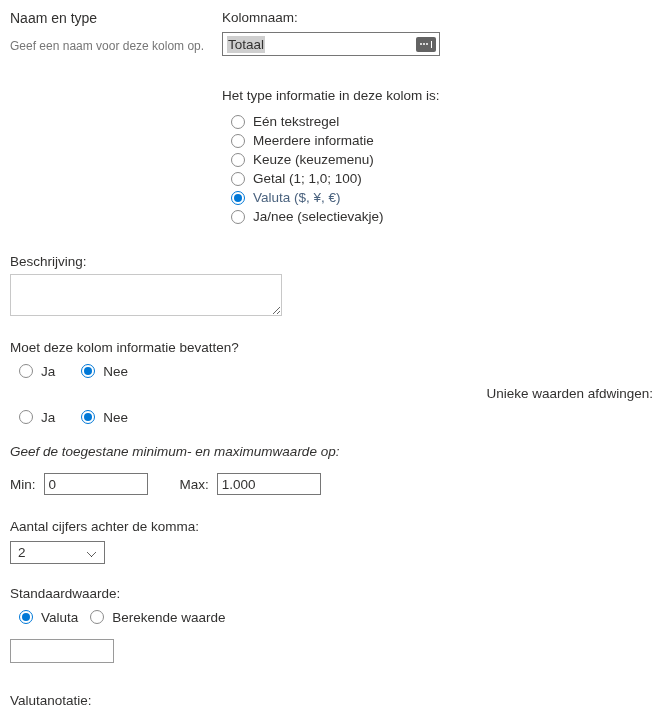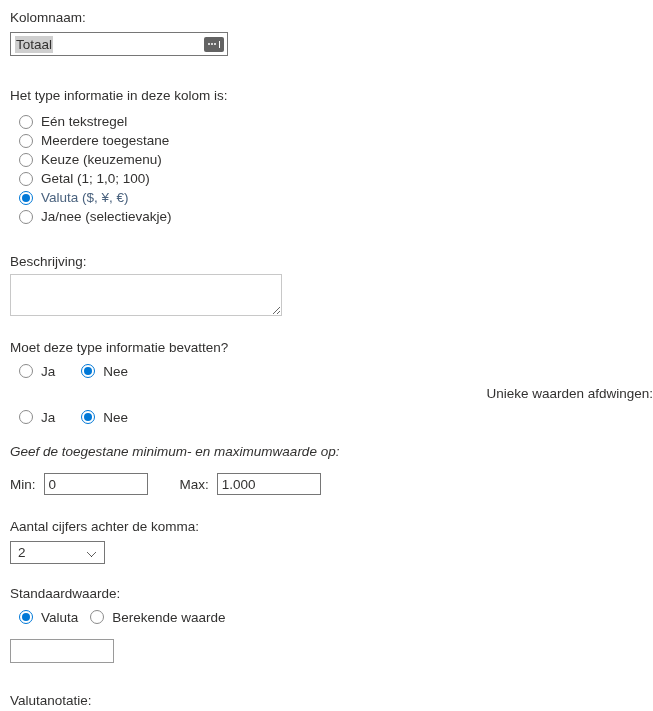--- a/index.html
+++ b/index.html
@@ -90,20 +90,24 @@
   .minmax-spacer { width: 32px; }
 
   .default-input { width: 104px; height: 24px; margin-top: 7px; border-color: #9a9a9a; }
 </style>
 </head>
 <body>
 
 <div class="page">
 
   <div class="section">
+    <div class="leftcol">
+      <h3 class="section-title">Naam en type</h3>
+      <p class="section-desc">Geef een naam voor deze kolom op.</p>
+    </div>
     <div class="rightcol">
 
       <span class="field-label">Kolomnaam:</span>
       <div class="namefield">
         <span class="selected-text">Totaal</span>
         <span class="ellipsis-badge">
           <i></i>
             <i></i>
             <i></i>
             <i class="bar"></i>
@@ -113,21 +117,21 @@
       <div class="gap-lg"></div>
 
       <span class="field-label" style="margin-bottom:9px;">Het type informatie in deze kolom is:</span>
 
       <div class="radio-row">
         <span class="radio"></span>
         <span class="radio-label">Eén tekstregel</span>
       </div>
       <div class="radio-row">
         <span class="radio"></span>
-        <span class="radio-label">Meerdere toegestane</span>
+        <span class="radio-label">Meerdere informatie</span>
       </div>
       <div class="radio-row">
         <span class="radio"></span>
         <span class="radio-label">Keuze (keuzemenu)</span>
       </div>
       <div class="radio-row">
         <span class="radio"></span>
         <span class="radio-label">Getal (1; 1,0; 100)</span>
       </div>
       <div class="radio-row">
@@ -143,21 +147,21 @@
   </div>
 
   <div class="section">
     <div class="rightcol">
 
       <span class="field-label" style="margin-bottom:5px;">Beschrijving:</span>
       <textarea class="desc" style=""></textarea>
 
       <div class="gap-md"></div>
 
-      <span class="field-label">Moet deze type informatie bevatten?</span>
+      <span class="field-label">Moet deze kolom informatie bevatten?</span>
       <div class="radio-row spaced">
         <span class="radio"></span>
         <span class="radio-label">Ja</span>
         <span class="inline-gap"></span>
         <span class="radio checked"></span>
         <span class="radio-label">Nee</span>
       </div>
 
       <span class="field-label" style="margin-top:5px;text-align:right;">Unieke waarden afdwingen:</span>
       <div class="radio-row spaced">

